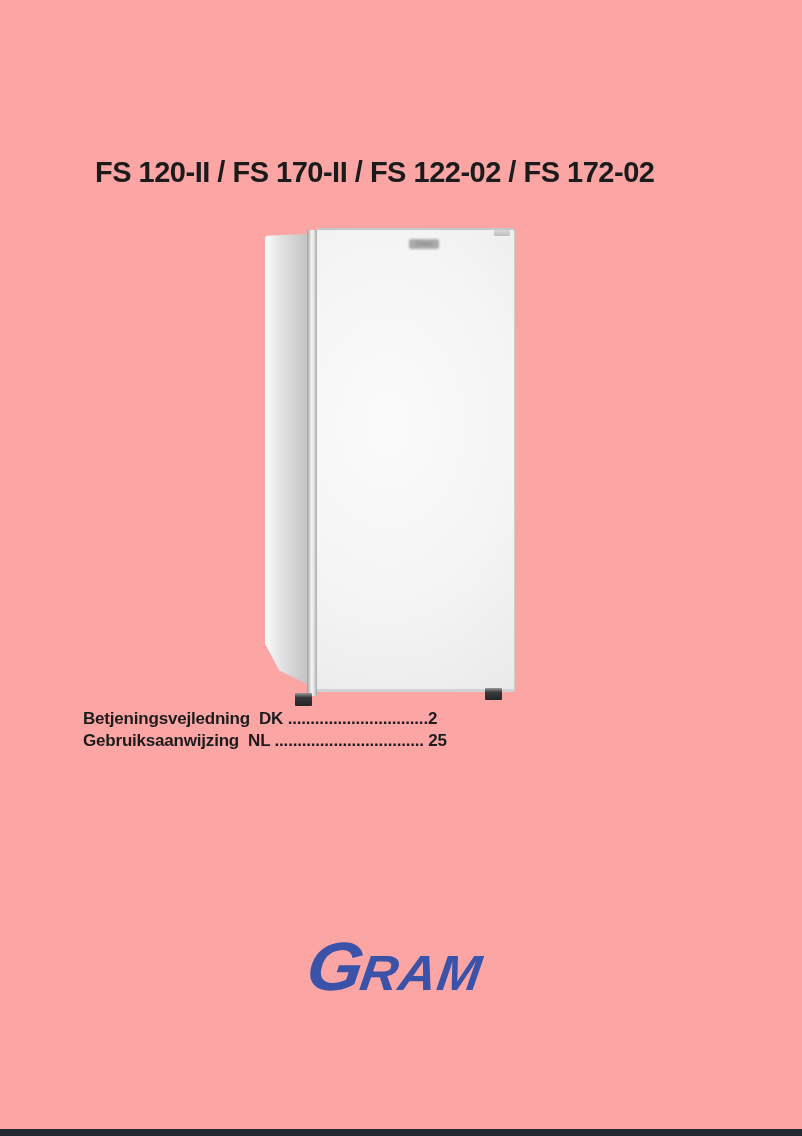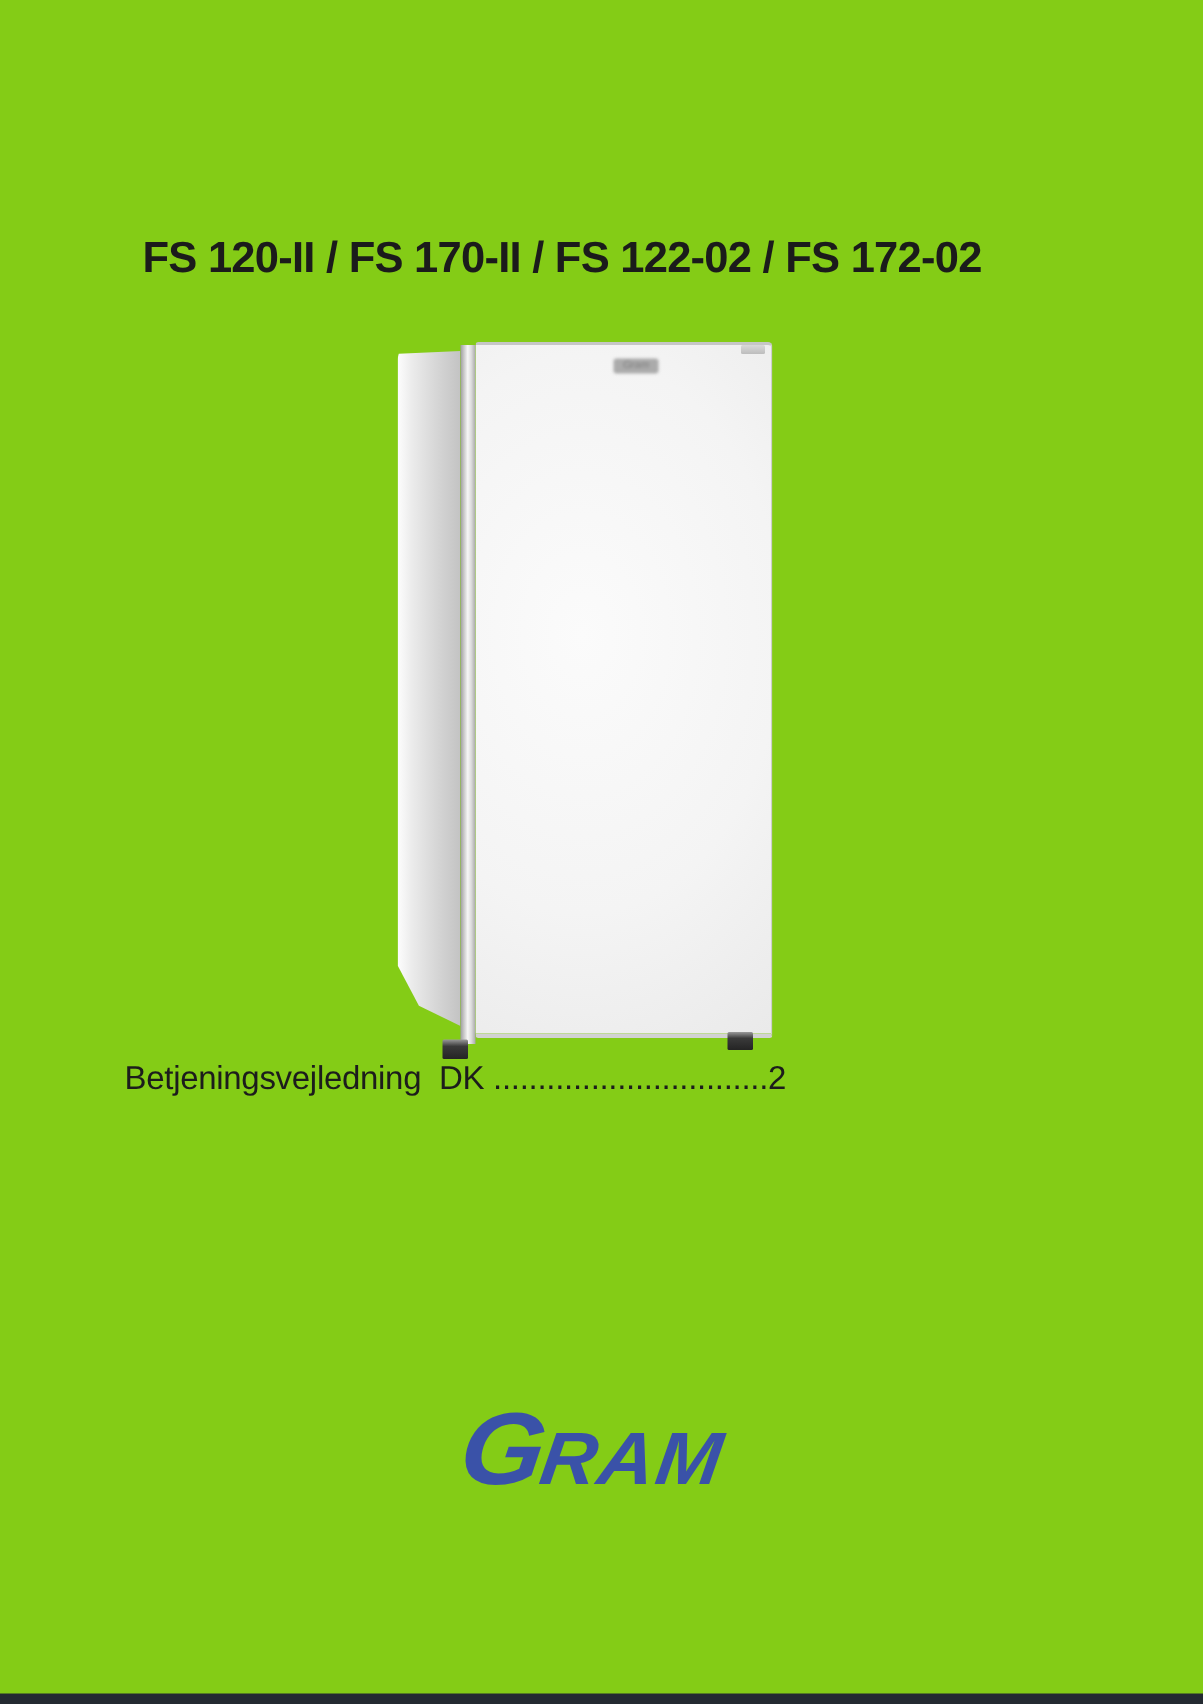--- a/index.html
+++ b/index.html
@@ -5,21 +5,21 @@
   html, body {
     margin: 0;
     padding: 0;
     background: #ffffff;
     font-family: "Liberation Sans", sans-serif;
   }
   .page {
     position: relative;
     width: 802px;
     height: 1136px;
-    background: #84cc16;
+    background: #fca5a5;
     overflow: hidden;
   }
 
   
   .doc-title {
     position: absolute;
     left: 95px;
     top: 156px;
     font-size: 29px;
     font-weight: bold;
@@ -98,23 +98,24 @@
   }
   .fz-foot.left  { left: 30px;  top: 469px; width: 17px; height: 13px; }
   .fz-foot.right { left: 220px; top: 464px; width: 17px; height: 12px; }
 
   
   .toc {
     position: absolute;
     left: 83px;
     top: 708px;
     width: 380px;
-    font-size: 22px;
+    font-size: 17px;
     color: #1c1c1c;
     letter-spacing: -0.2px;
+    font-weight: bold;
   }
   .toc-line {
     height: 22.3px;
     line-height: 22.3px;
     white-space: nowrap;
   }
   .toc-line span { white-space: pre; }
 
   
   .brand-logo {
@@ -168,20 +169,23 @@
       <div class="fz-door-badge">Gram</div>
     </div>
     <div class="fz-foot left"></div>
     <div class="fz-foot right"></div>
   </div>
 
   <div class="toc">
     <div class="toc-line">
       <span>Betjeningsvejledning  DK </span><span>...............................</span><span>2</span>
     </div>
+    <div class="toc-line">
+      <span>Gebruiksaanwijzing  NL </span><span>.................................</span><span> 25</span>
+    </div>
   </div>
 
   <div class="brand-logo">
     <div class="brand-logo-text">GRAM</div>
   </div>
 
   <div class="footer-bar"></div>
 
 </div>
 

